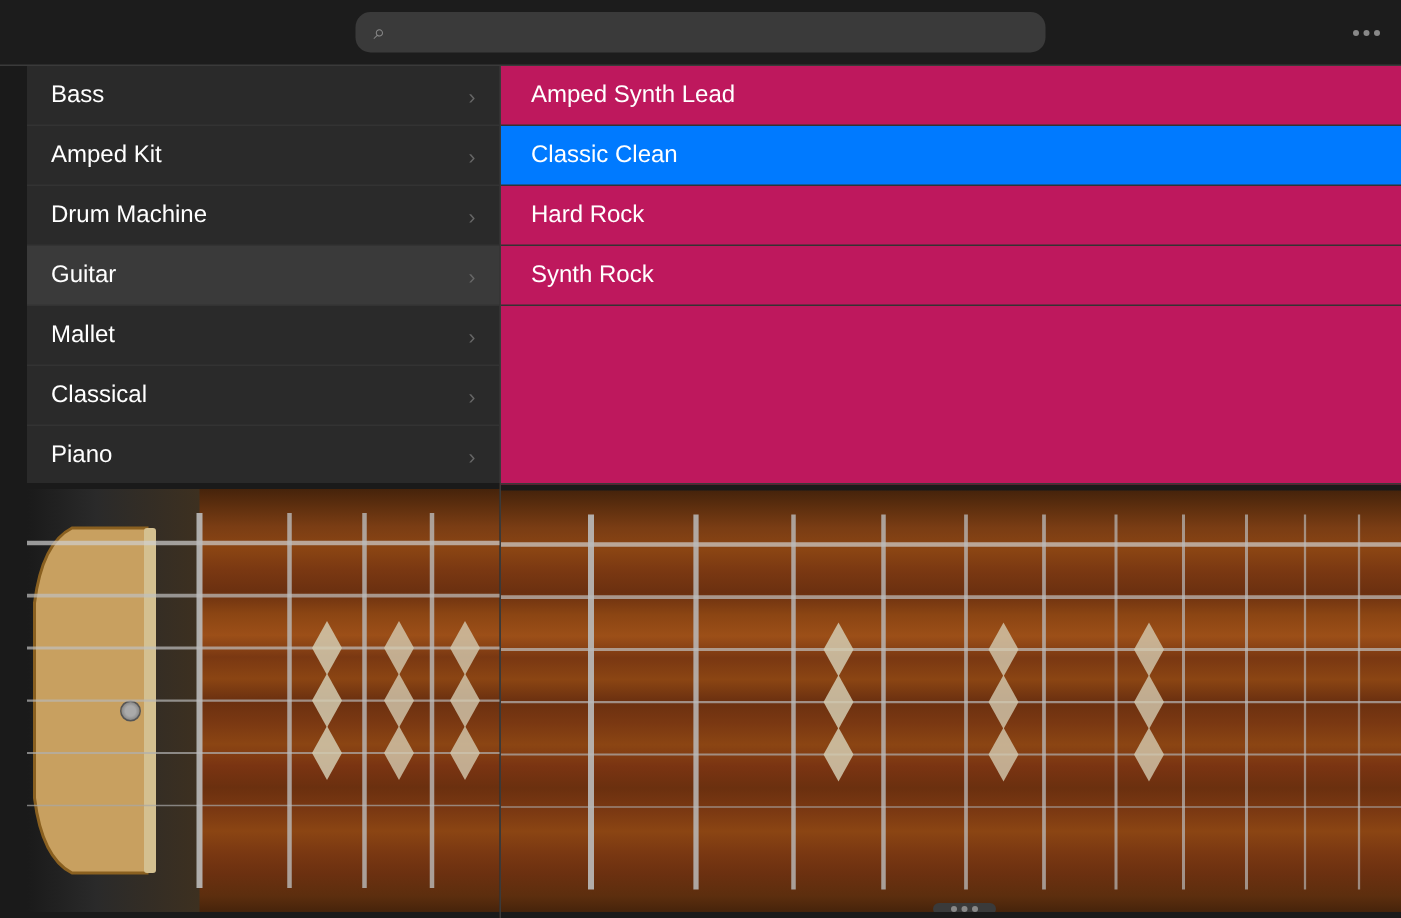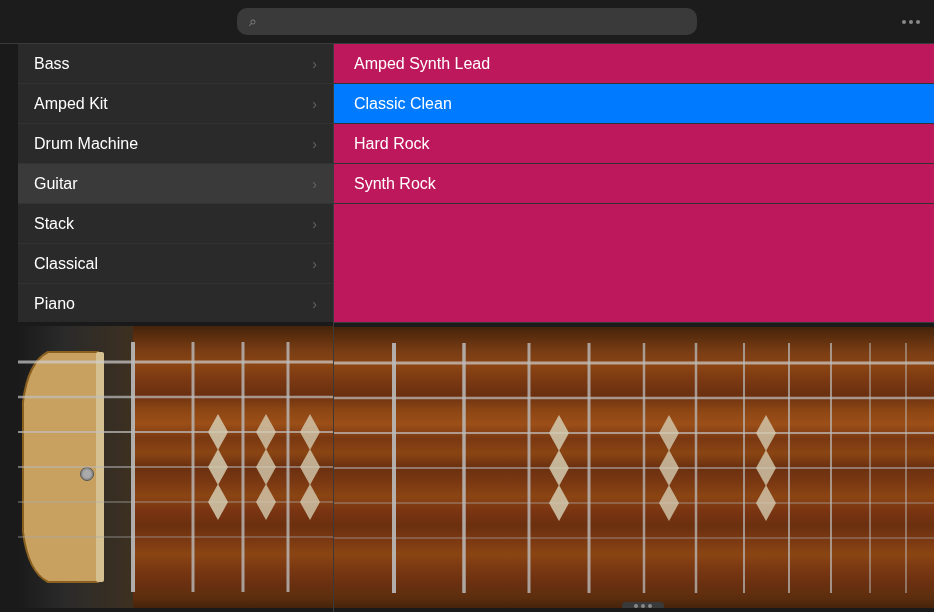--- a/index.html
+++ b/index.html
@@ -208,21 +208,21 @@
     </div>
         <div class="category-item">
       <span class="category-label">Drum Machine</span>
       <span class="category-chevron">›</span>
     </div>
         <div class="category-item selected">
       <span class="category-label">Guitar</span>
       <span class="category-chevron">›</span>
     </div>
         <div class="category-item">
-      <span class="category-label">Stack</span>
+      <span class="category-label">Mallet</span>
       <span class="category-chevron">›</span>
     </div>
         <div class="category-item">
       <span class="category-label">Classical</span>
       <span class="category-chevron">›</span>
     </div>
         <div class="category-item">
       <span class="category-label">Piano</span>
       <span class="category-chevron">›</span>
     </div>

